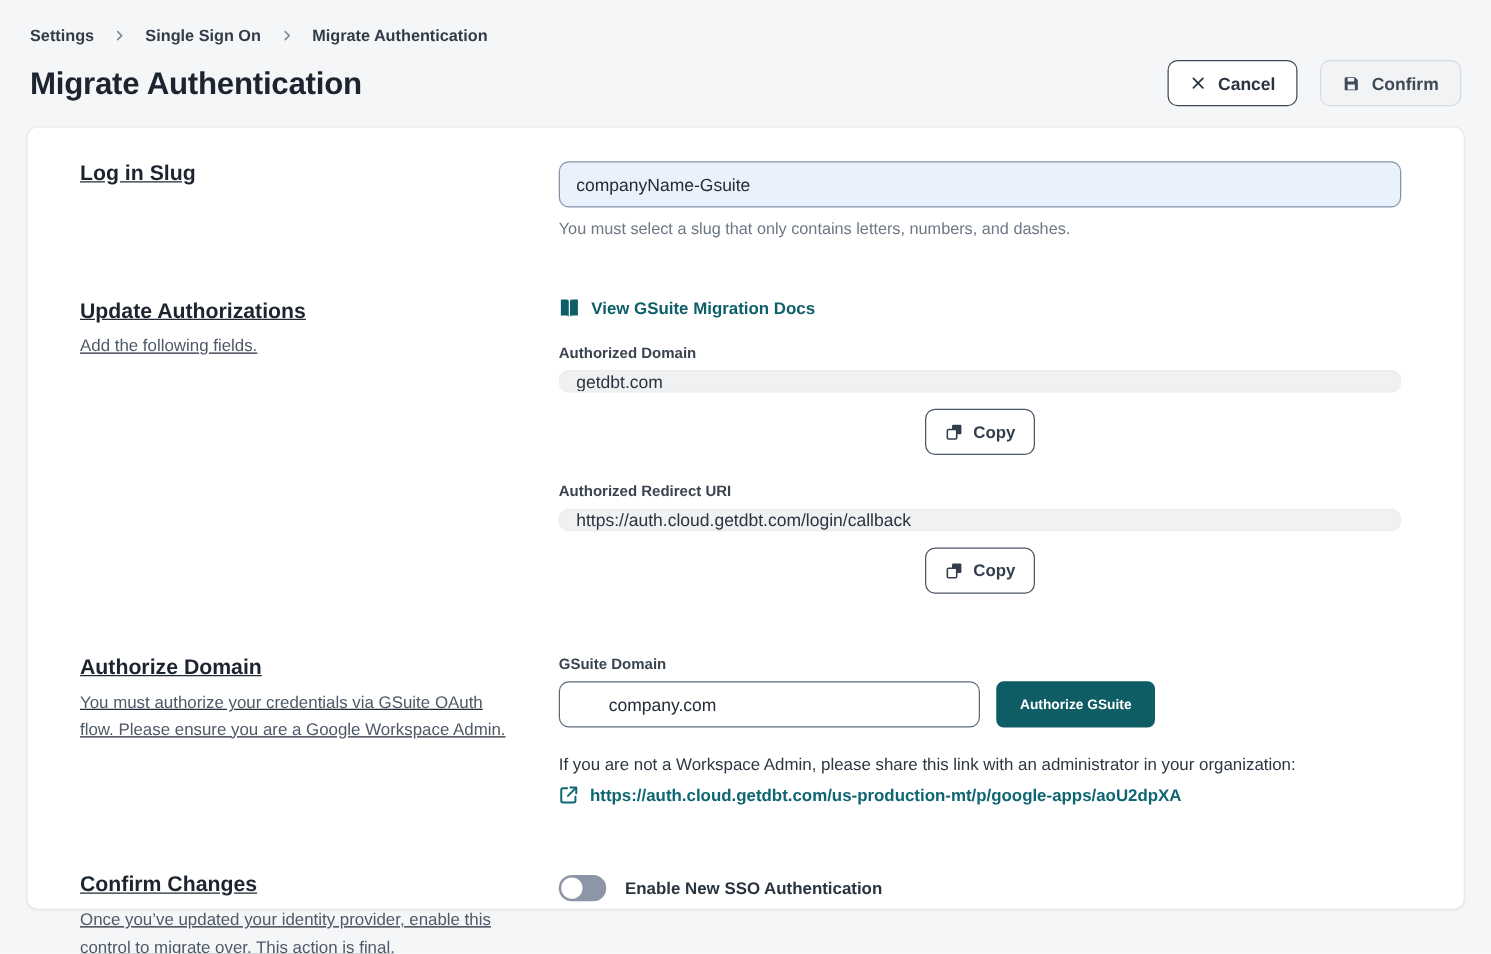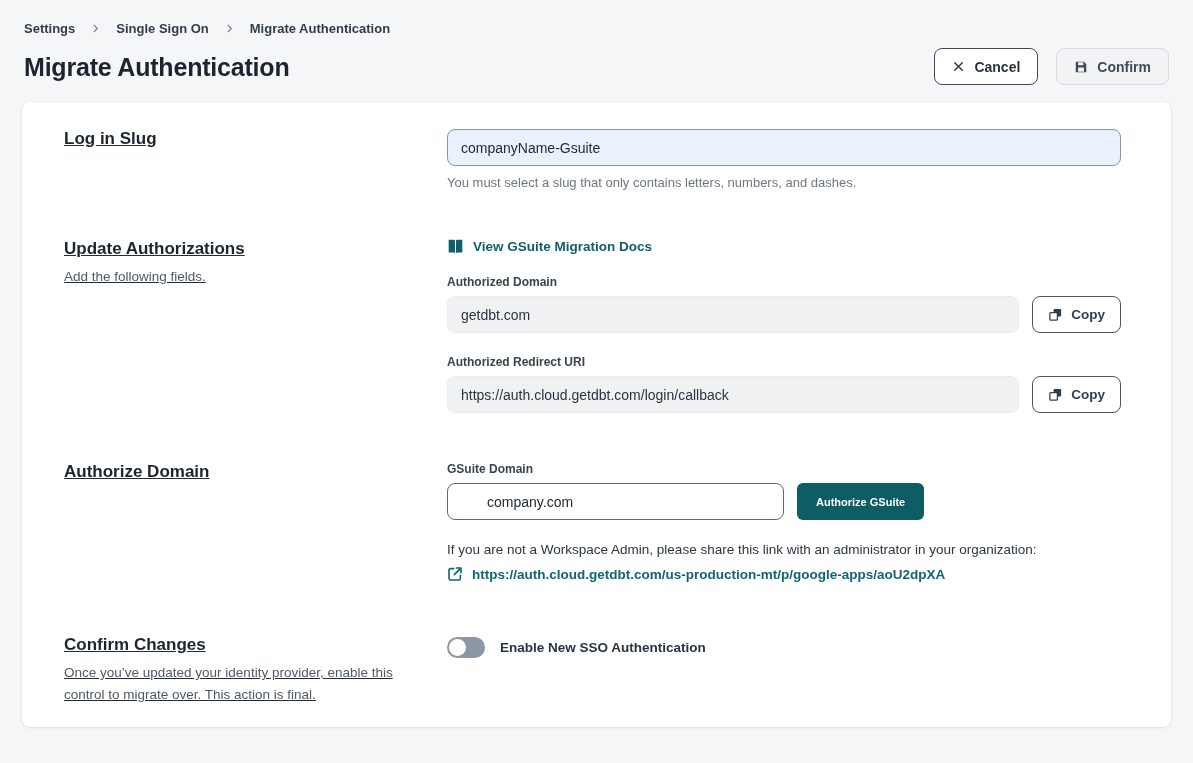--- a/index.html
+++ b/index.html
@@ -46,21 +46,21 @@
            font-family: inherit; color: #232b36; outline: none; }
   .input-slug { background: #e9f1fc; border: 1px solid #8494a9; }
   .input-readonly { background: #f0f1f3; border: 1px solid #ececef; color: #2a3440; }
   .input-plain { background: #ffffff; border: 1px solid #5f6a78; padding-left: 39px; }
   .helper { margin-top: 9px; font-size: 13px; color: #6d7785; }
 
   .docs-link { display: inline-flex; align-items: center; gap: 9px; font-size: 13.5px; font-weight: 700;
                color: #0e5f69; cursor: pointer; margin-bottom: 21px; }
 
   .field-group + .field-group { margin-top: 22px; }
-  .field-row { display: flex; align-items: center; gap: 13px; }
+  .field-row { display: flex; align-items: center; gap: 13px; flex-direction: column; }
   .field-row .input { flex: 1; }
   .copy-btn { flex: 0 0 auto; height: 37px; padding: 0 15px; display: inline-flex; align-items: center; gap: 8px;
               background: #ffffff; border: 1px solid #4c5765; border-radius: 8px;
               font-size: 13.5px; font-weight: 600; font-family: inherit; color: #333e4d; cursor: pointer; }
 
   .gsuite-row { display: flex; align-items: center; gap: 13px; }
   .gsuite-input { width: 337px; flex: 0 0 337px; }
   .authorize-btn { height: 37px; padding: 0 19px; border: none; border-radius: 6px;
                    background: #0e5c64; color: #ffffff; font-size: 11px; font-weight: 700;
                    font-family: inherit; cursor: pointer; }
@@ -179,20 +179,21 @@
               <span>Copy</span>
             </button>
           </div>
         </div>
       </div>
     </section>
 
     <section class="section">
       <div class="left">
         <h3 class="section-heading">Authorize Domain</h3>
+        <p class="section-desc">You must authorize your credentials via GSuite OAuth flow. Please ensure you are a Google Workspace Admin.</p>
       </div>
       <div class="right">
         <label class="field-label">GSuite Domain</label>
         <div class="gsuite-row">
           <input class="input input-plain gsuite-input" type="text" value="company.com" style="">
           <button class="authorize-btn">Authorize GSuite</button>
         </div>
         <div class="admin-note">If you are not a Workspace Admin, please share this link with an administrator in your organization:</div>
         <a class="share-link">
           <span>

